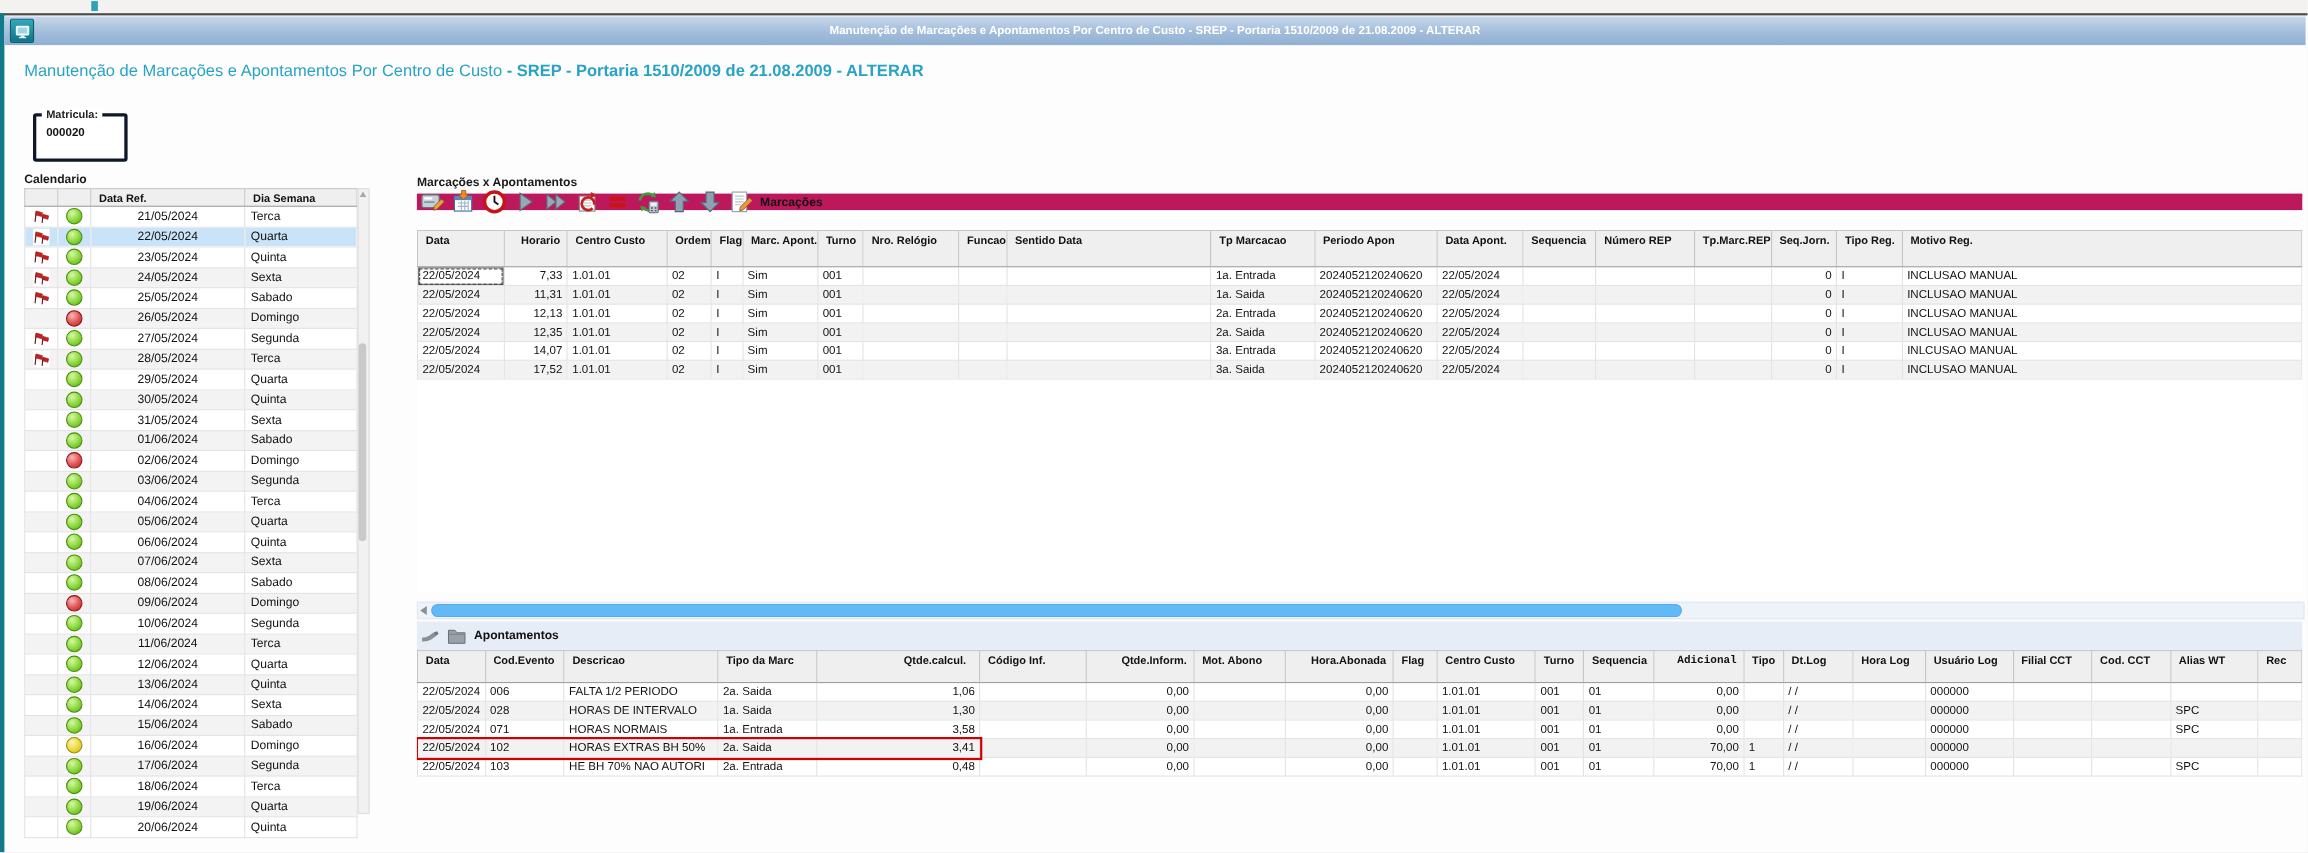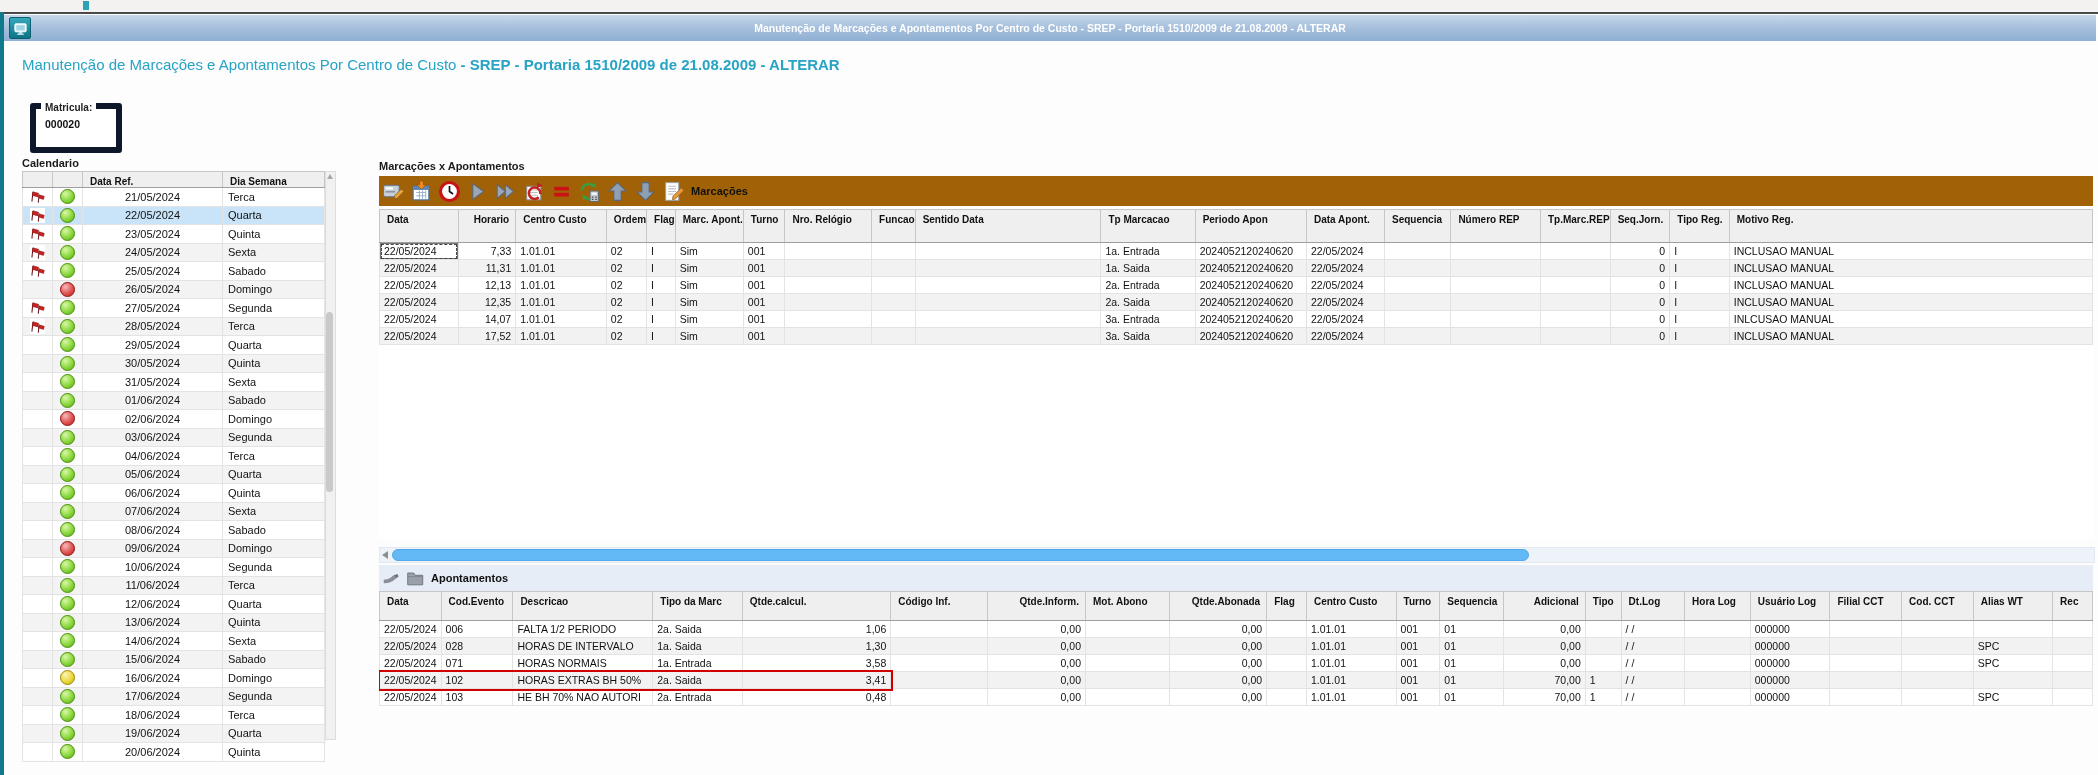--- a/index.html
+++ b/index.html
@@ -12,21 +12,21 @@
   .leftbar{position:absolute;left:0;top:12px;width:4px;height:763px;background:#10798b;}
   .titlebar{position:absolute;left:4px;top:15px;width:2092px;height:26px;
     background:linear-gradient(#c6d7ea,#a3bddb 55%,#8fb0d3);display:flex;align-items:center;}
   .app-icon{width:20px;height:20px;margin-left:5px;border:1px solid #0a5f70;border-radius:2px;
     background:linear-gradient(#35a8bb,#0d7487);display:inline-flex;align-items:center;justify-content:center;flex:0 0 auto;}
   .app-icon svg{width:15px;height:15px;}
   .titletext{position:absolute;left:0;right:0;text-align:center;color:#fff;font-size:10.5px;font-weight:bold;}
   .page-title{position:absolute;left:22px;top:56px;font-size:15px;color:#27a3c4;white-space:nowrap;}
   .page-title b{font-weight:bold;}
   
-  .fs{position:absolute;border:6px solid #0f172a;border-radius:3px;background:#fff;}
+  .fs{position:absolute;border:3px solid #0f172a;border-radius:3px;background:#fff;}
   .fs .lg{position:absolute;top:-7px;left:5px;background:#fff;padding:0 4px;font-size:10px;font-weight:bold;color:#222;}
   .fs .val{position:absolute;left:9px;top:9px;font-size:10.5px;font-weight:bold;color:#111;white-space:nowrap;}
   #fs-matricula{left:30px;top:103px;width:80px;height:38px;}
   #fs-nome{left:122px;top:103px;width:1006px;height:38px;}
   .sec-label{position:absolute;font-size:11px;font-weight:bold;color:#1a1a1a;white-space:nowrap;}
   
   #calendar-wrap{position:absolute;left:22px;top:171px;}
   table.grid{border-collapse:collapse;table-layout:fixed;background:#fff;font-size:10.5px;color:#111;}
   table.grid th{background:#efefef;border:1px solid #c6c6c6;border-bottom:1px solid #9f9f9f;
     font-size:10px;font-weight:bold;text-align:left;vertical-align:top;padding:4px 0 0 7px;overflow:hidden;white-space:nowrap;}
@@ -39,21 +39,21 @@
   .iconbox{display:inline-block;width:15px;height:15px;background:#fff;vertical-align:middle;}
   .iconbox svg{width:15px;height:15px;display:block;}
   .ball{display:inline-block;width:13px;height:13px;border-radius:50%;vertical-align:middle;}
   .ball.green{background:radial-gradient(circle at 35% 30%,#d9f7a6,#8ad83c 55%,#57a814);border:1px solid #4e8f12;}
   .ball.red{background:radial-gradient(circle at 35% 30%,#f6b9b9,#e05252 55%,#bb2222);border:1px solid #8f1515;}
   .ball.yellow{background:radial-gradient(circle at 35% 30%,#faf3b8,#ecd839 55%,#c9b214);border:1px solid #9a8a10;}
   .vscroll{position:absolute;left:325px;top:171px;width:9px;height:567px;background:#f1f1f1;border:1px solid #ddd;}
   .vthumb{position:absolute;left:0px;top:140px;width:7px;height:180px;background:#c9c9c9;border-radius:4px;}
   .varrow{position:absolute;left:1px;top:2px;width:0;height:0;border-left:3.5px solid transparent;border-right:3.5px solid transparent;border-bottom:5px solid #a8a8a8;}
   
-  .toolbar{position:absolute;left:379px;top:176px;width:1714px;height:30px;background:#a16207;display:flex;align-items:center;}
+  .toolbar{position:absolute;left:379px;top:176px;width:1714px;height:15px;background:#be185d;display:flex;align-items:center;}
   .tbtn{width:26px;height:26px;margin:0 1px;display:inline-flex;align-items:center;justify-content:center;flex:0 0 auto;}
   .tbtn svg{width:23px;height:23px;}
   .tb-label{font-size:11px;font-weight:bold;color:#111;margin-left:4px;}
   #marc-wrap{position:absolute;left:379px;top:209px;width:1714px;height:330px;background:#fff;overflow:hidden;}
   #marc-table th{height:28px;}
   #marc-table tr.alt td{background:#f2f2f2;}
   #apont-toolbar{position:absolute;left:379px;top:565px;width:1714px;height:26px;background:#e6edf6;display:flex;align-items:center;}
   #apont-toolbar .tbtn{width:22px;height:22px;}
   #apont-toolbar svg{width:20px;height:20px;}
   #apont-wrap{position:absolute;left:379px;top:591px;width:1714px;height:120px;background:#fff;overflow:hidden;}
@@ -652,30 +652,30 @@
           <col style="width:72px">
           <col style="width:80px">
           <col style="width:40px">
         </colgroup>
         <thead>
           <tr>
             <th style="text-align:left;">Data</th>
             <th style="text-align:left;">Cod.Evento</th>
             <th style="text-align:left;">Descricao</th>
             <th style="text-align:left;margin-left:48px;">Tipo da Marc</th>
-            <th style="text-align:left;padding-right:12px;">Qtde.calcul.</th>
+            <th style="text-align:right;padding-right:12px;">Qtde.calcul.</th>
             <th style="text-align:left;">Código Inf.</th>
             <th style="text-align:right;padding-right:6px;">Qtde.Inform.</th>
             <th style="text-align:left;">Mot. Abono</th>
-            <th style="text-align:right;padding-right:6px;">Qtde.Abonada</th>
+            <th style="text-align:right;padding-right:6px;">Hora.Abonada</th>
             <th style="text-align:left;">Flag</th>
             <th style="text-align:left;">Centro Custo</th>
             <th style="text-align:left;">Turno</th>
             <th style="text-align:left;">Sequencia</th>
-            <th style="text-align:right;padding-right:6px;">Adicional</th>
+            <th style="text-align:right;padding-right:6px;font-family:Liberation Mono, monospace;">Adicional</th>
             <th style="text-align:left;">Tipo</th>
             <th style="text-align:left;">Dt.Log</th>
             <th style="text-align:left;">Hora Log</th>
             <th style="text-align:left;">Usuário Log</th>
             <th style="text-align:left;">Filial CCT</th>
             <th style="text-align:left;">Cod. CCT</th>
             <th style="text-align:left;">Alias WT</th>
             <th style="text-align:left;">Rec</th>
           </tr>
         </thead>

